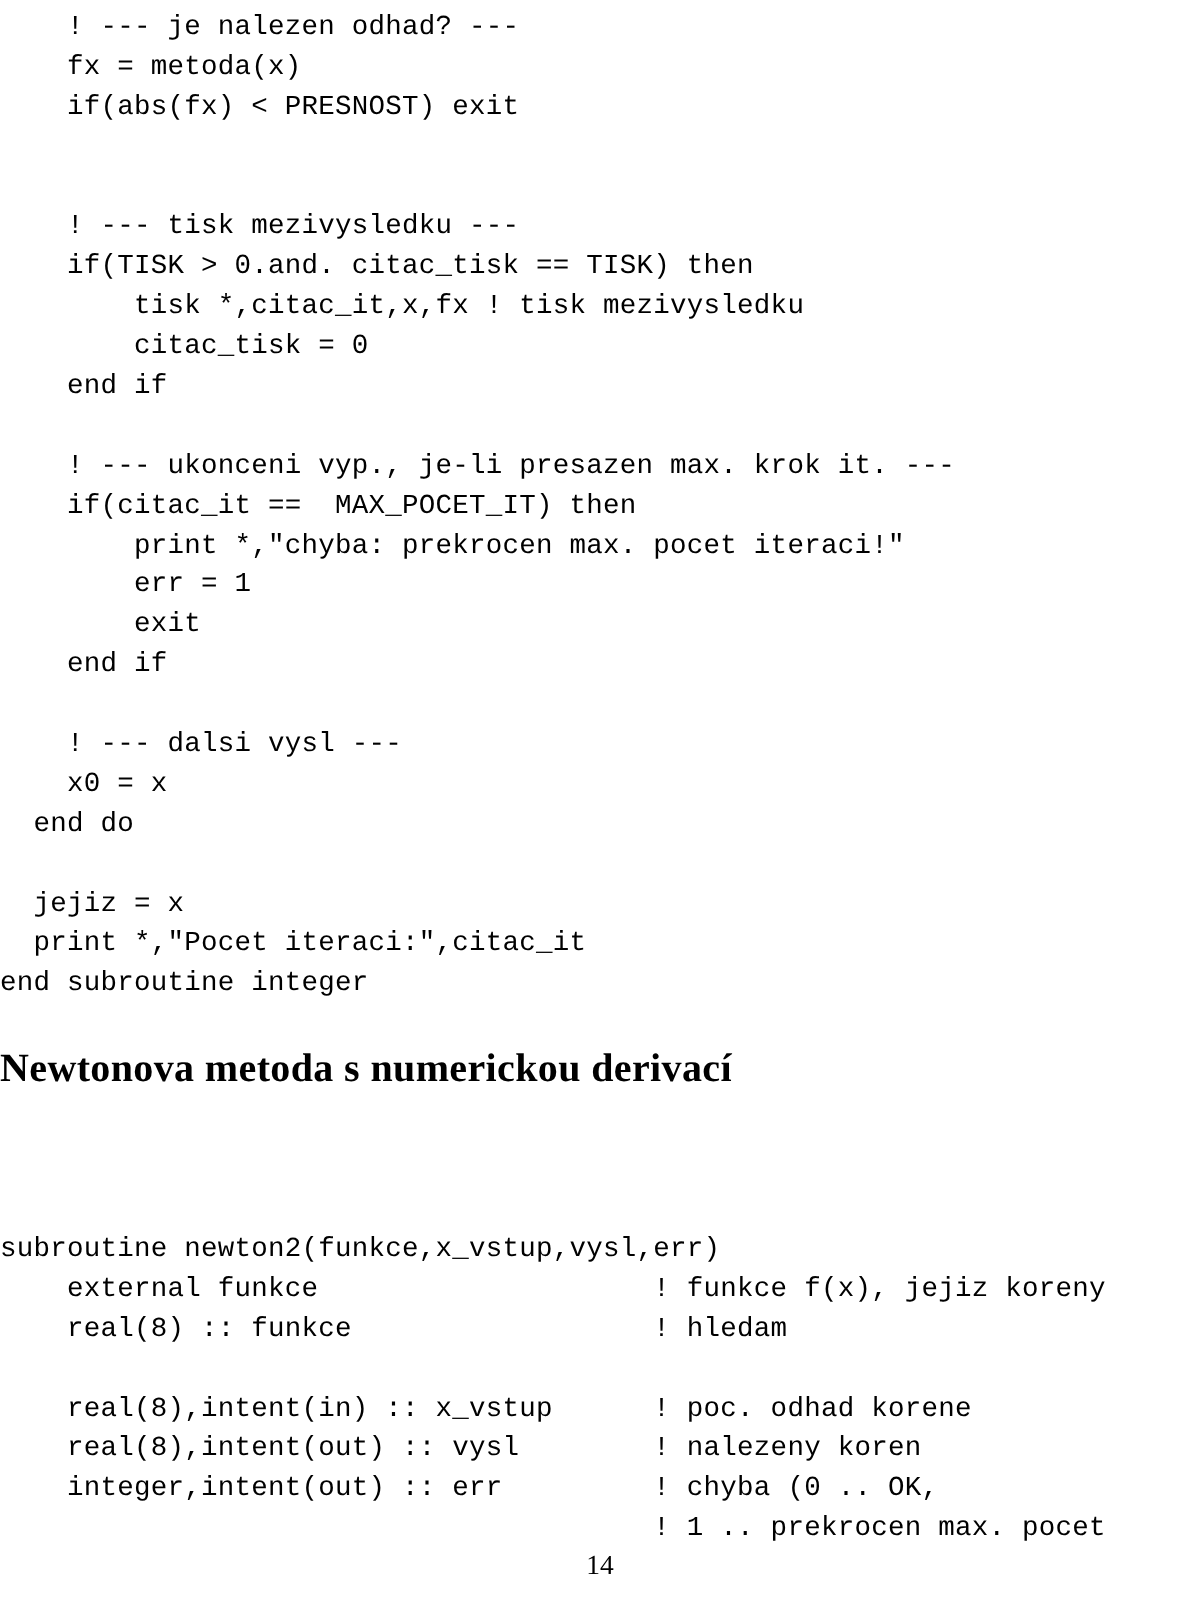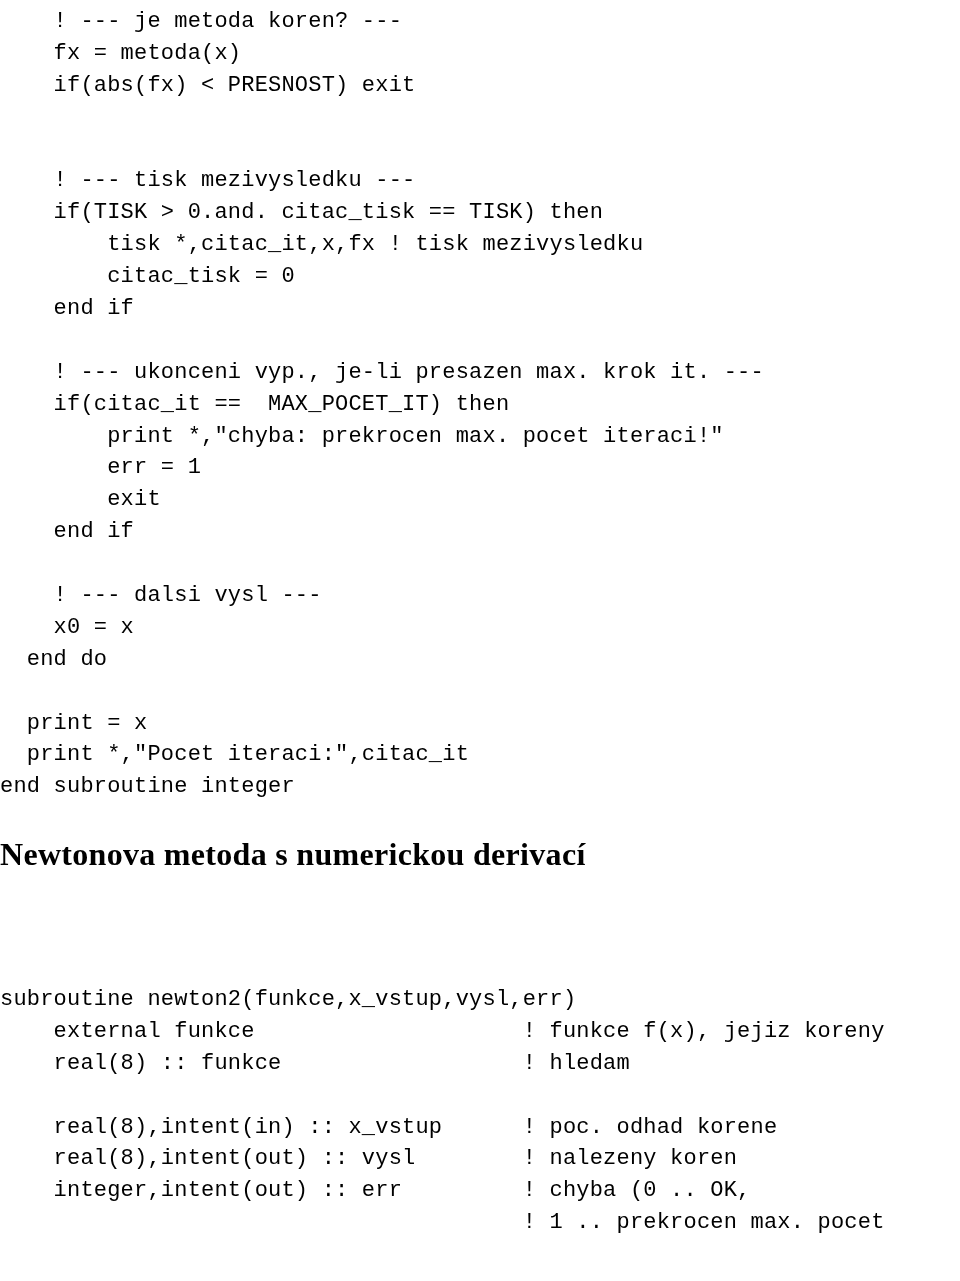--- a/index.html
+++ b/index.html
@@ -38,21 +38,21 @@
     width: 100%;
     text-align: center;
   }
   .block { position: absolute; left: 0; }
 </style>
 </head>
 <body>
 
 <div class="page">
 
-  <div class="code block" style="top:6px;"><span>    ! --- je metoda koren? ---</span>
+  <div class="code block" style="top:6px;"><span>    ! --- je nalezen odhad? ---</span>
 <span>    fx = metoda(x)</span>
 <span>    if(abs(fx) &lt; PRESNOST) exit</span>
 <span></span>
 <span></span>
 <span>    ! --- tisk mezivysledku ---</span>
 <span>    if(TISK &gt; 0.and. citac_tisk == TISK) then</span>
 <span>        tisk *,citac_it,x,fx ! tisk mezivysledku</span>
 <span>        citac_tisk = 0</span>
 <span>    end if</span>
 <span></span>
@@ -60,29 +60,30 @@
 <span>    if(citac_it ==  MAX_POCET_IT) then</span>
 <span>        print *,"chyba: prekrocen max. pocet iteraci!"</span>
 <span>        err = 1</span>
 <span>        exit</span>
 <span>    end if</span>
 <span></span>
 <span>    ! --- dalsi vysl ---</span>
 <span>    x0 = x</span>
 <span>  end do</span>
 <span></span>
-<span>  print = x</span>
+<span>  jejiz = x</span>
 <span>  print *,"Pocet iteraci:",citac_it</span>
 <span>end subroutine integer</span></div>
 
   <h2 class="heading block" style="top:836px;">Newtonova metoda s numerickou derivací</h2>
 
   <div class="code block" style="top:984px;"><span>subroutine newton2(funkce,x_vstup,vysl,err)</span>
 <span>    external funkce                    ! funkce f(x), jejiz koreny</span>
 <span>    real(8) :: funkce                  ! hledam</span>
 <span></span>
 <span>    real(8),intent(in) :: x_vstup      ! poc. odhad korene</span>
 <span>    real(8),intent(out) :: vysl        ! nalezeny koren</span>
 <span>    integer,intent(out) :: err         ! chyba (0 .. OK,</span>
 <span>                                       ! 1 .. prekrocen max. pocet</span></div>
 
+  <div class="pagenum">14</div>
 
 </div>
 
 </body></html>

